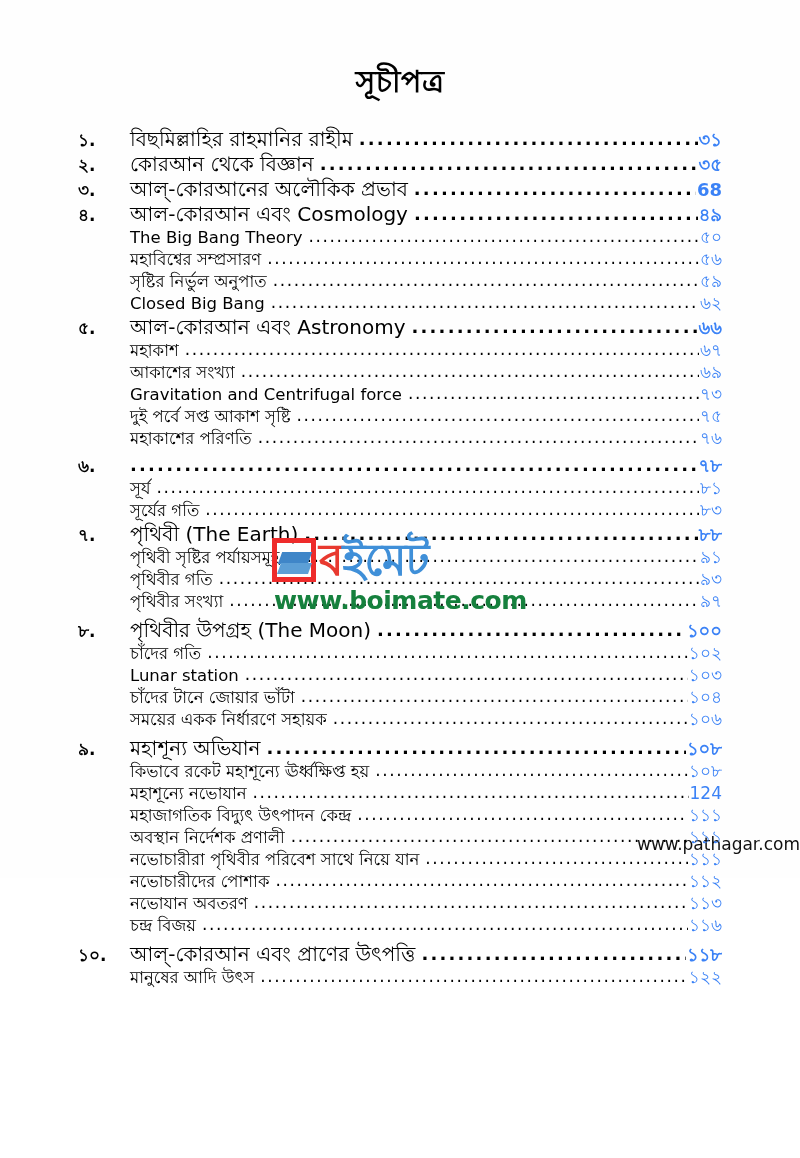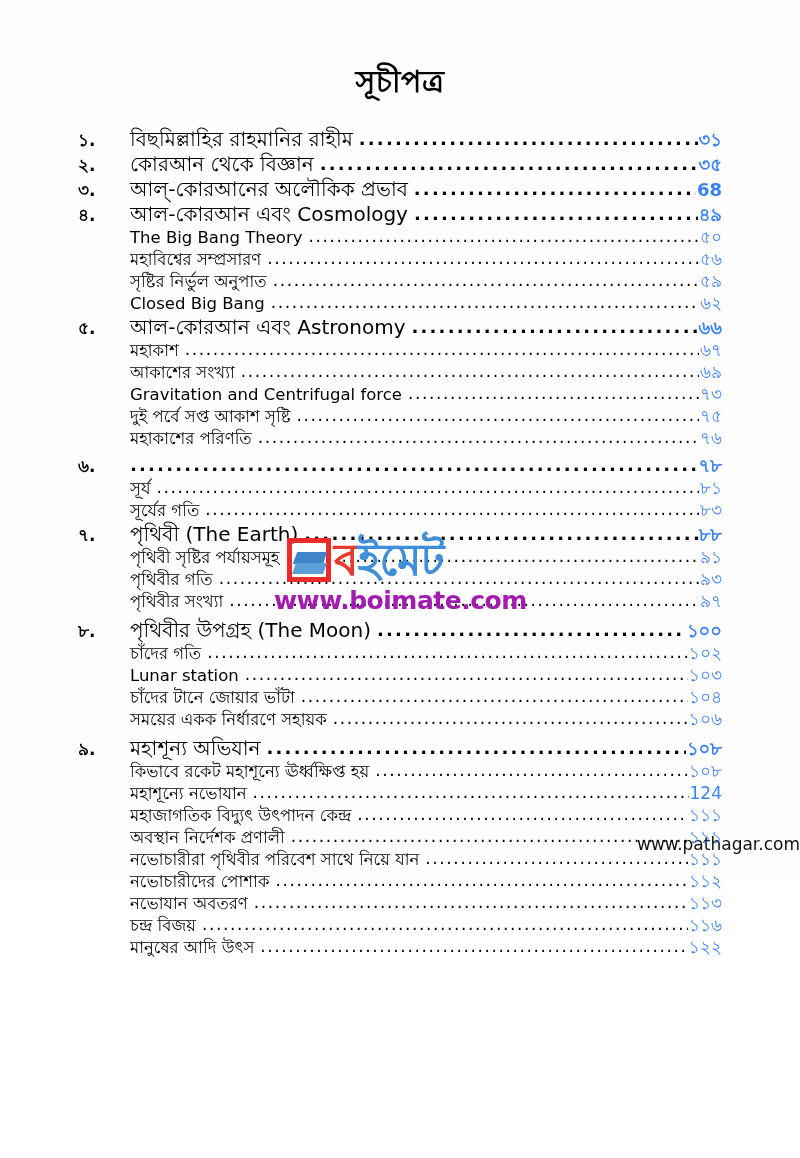--- a/index.html
+++ b/index.html
@@ -131,21 +131,20 @@
     width: 268px;
     height: 78px;
     z-index: 5;
     pointer-events: none;
     user-select: none;
   }
   .wm-row {
     display: flex;
     align-items: center;
     height: 52px;
-    margin-left: 15px;
   }
   .wm-badge {
     width: 44px;
     height: 44px;
     border: 5px solid #ee2b2b;
     box-sizing: border-box;
     position: relative;
     flex: 0 0 44px;
     background: transparent;
   }
@@ -174,21 +173,21 @@
     line-height: 44px;
     letter-spacing: -1px;
     margin-left: 3px;
   }
   .wm-t-red { color: #e8392f; }
   .wm-t-blue { color: #3f8fd8; }
   .wm-url {
     font-family: "DejaVu Sans", sans-serif;
     font-weight: bold;
     font-size: 25px;
-    color: #a21caf;
+    color: #15803d;
     letter-spacing: -0.5px;
     margin-top: 0px;
     margin-left: 2px;
     white-space: nowrap;
   }
 
   .footer {
     position: absolute;
     left: 0;
     right: 0;
@@ -409,20 +408,26 @@
         <span class="row-label">নভোযান অবতরণ</span>
         <span class="leader"></span>
         <span class="row-page">১১৩</span>
       </div>
       <div class="toc-row level-2">
         <span class="row-num"></span>
         <span class="row-label">চন্দ্র বিজয়</span>
         <span class="leader"></span>
         <span class="row-page">১১৬</span>
       </div>
+      <div class="toc-row level-1 gap-before">
+        <span class="row-num">১০.</span>
+        <span class="row-label">আল্-কোরআন এবং প্রাণের উৎপত্তি</span>
+        <span class="leader"></span>
+        <span class="row-page">১১৮</span>
+      </div>
       <div class="toc-row level-2">
         <span class="row-num"></span>
         <span class="row-label">মানুষের আদি উৎস</span>
         <span class="leader"></span>
         <span class="row-page">১২২</span>
       </div>
     </div>
 
   <div class="watermark">
     <div class="wm-row">

